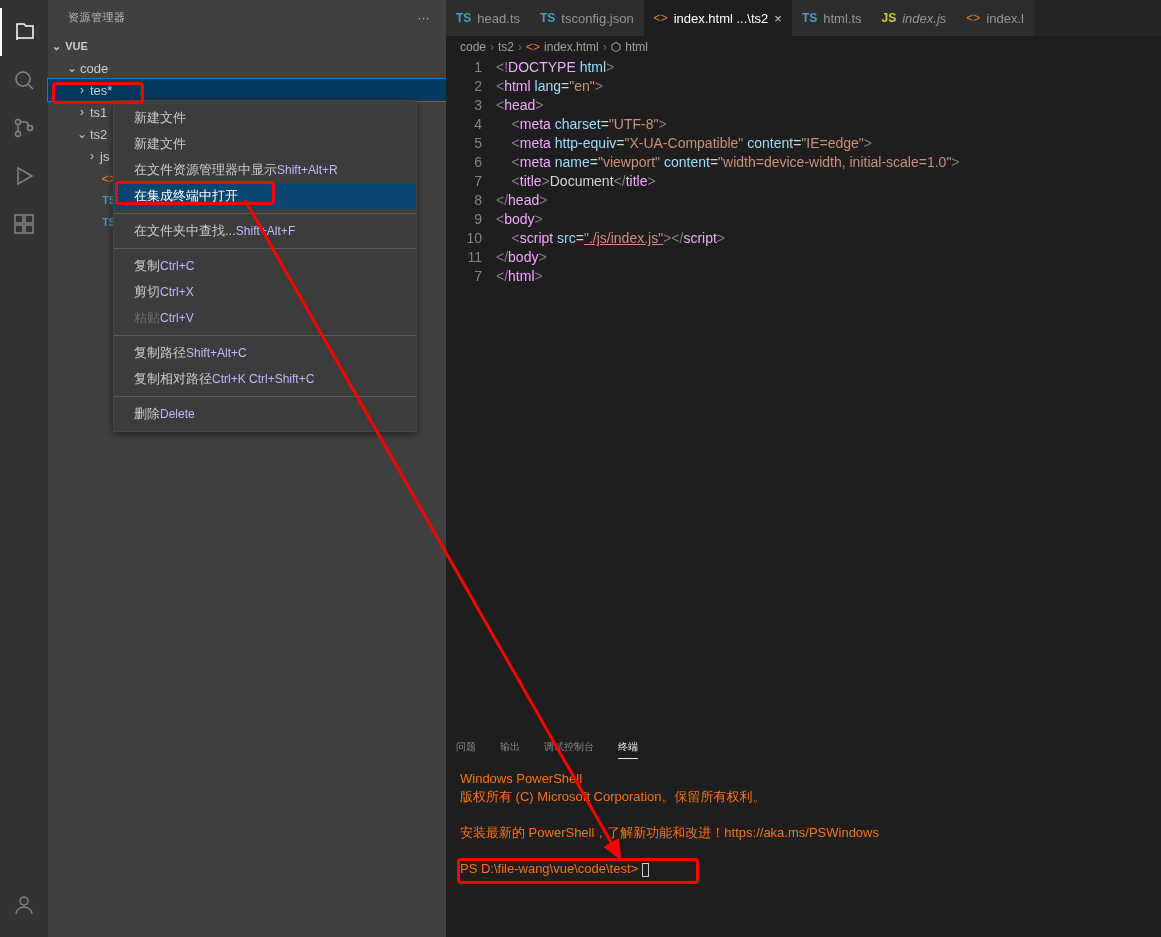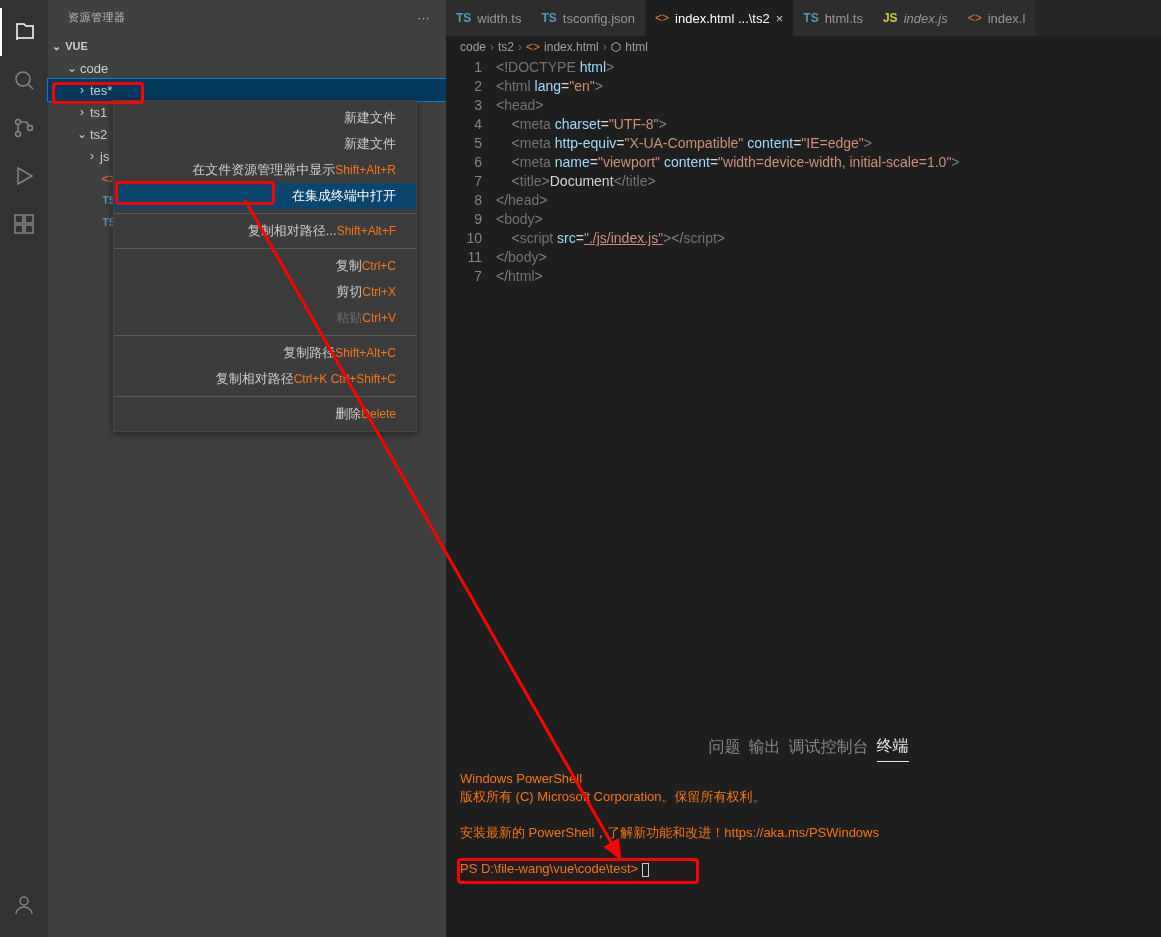--- a/index.html
+++ b/index.html
@@ -18,52 +18,52 @@
 .tree { font-size: 13px; }
 .tree-item { height: 22px; display: flex; align-items: center; color: #cccccc; cursor: pointer; }
 .tree-item.selected { background: #04395e; outline: 1px solid #007fd4; }
 .tree-item .chev { width: 16px; text-align: center; font-size: 12px; }
 .tree-item .icon { width: 18px; text-align: center; margin-right: 2px; }
 .tree-indent-1 { padding-left: 16px; }
 .tree-indent-2 { padding-left: 26px; }
 .tree-indent-3 { padding-left: 36px; }
 
 .context-menu { position: absolute; left: 113px; top: 100px; width: 304px; background: #3c3c3c; border: 1px solid #454545; box-shadow: 0 2px 8px rgba(0,0,0,0.5); z-index: 100; font-size: 13px; padding: 4px 0; }
-.menu-item { height: 26px; display: flex; align-items: center; justify-content: flex-end; padding: 0 20px; color: #cccccc; cursor: pointer; }
+.menu-item { height: 26px; display: flex; align-items: center; justify-content: flex-start; padding: 0 20px; color: #cccccc; cursor: pointer; }
 .menu-item.highlighted { background: #094771; color: #ffffff; }
 .menu-item.disabled { color: #6b6b6b; }
 .menu-sep { height: 1px; background: #5a5a5a; margin: 4px 0; }
-.menu-shortcut { color: #f97316; font-size: 12px; }
+.menu-shortcut { color: #c4b5fd; font-size: 12px; }
 .menu-item.highlighted .menu-shortcut { color: #ffffff; }
 
 .editor-area { position: absolute; left: 446px; top: 0; width: 715px; height: 937px; background: #1e1e1e; }
 .tabs { height: 36px; background: #252526; display: flex; overflow: hidden; }
 .tab { height: 36px; display: flex; align-items: center; padding: 0 10px; background: #2d2d2d; color: #969696; font-size: 13px; cursor: pointer; white-space: nowrap; }
 .tab.active { background: #1e1e1e; color: #ffffff; }
 .tab .tab-icon { margin-right: 6px; font-size: 12px; }
 .tab .tab-close { margin-left: 6px; color: #cccccc; }
 .ts-icon { color: #519aba; font-weight: bold; font-size: 10px; }
 .html-icon { color: #e37933; }
 .js-icon { color: #cbcb41; font-weight: bold; font-size: 10px; }
 
 .breadcrumbs { height: 22px; display: flex; align-items: center; padding-left: 14px; font-size: 12px; color: #a0a0a0; background: #1e1e1e; }
 .breadcrumbs .sep { margin: 0 4px; color: #666; }
 .breadcrumbs .bc-icon { margin-right: 4px; }
 
 .code-area { display: flex; font-family: Consolas, monospace; font-size: 14px; line-height: 19px; }
 .gutter { width: 50px; text-align: right; color: #858585; padding-right: 14px; }
 .code-lines { white-space: pre; color: #d4d4d4; }
 .tok-tag { color: #808080; }
-.tok-tagname { color: #737373; }
+.tok-tagname { color: #f0abfc; }
 .tok-attr { color: #9cdcfe; }
 .tok-str { color: #ce9178; }
 .tok-underline { text-decoration: underline; }
 
 .terminal-panel { position: absolute; bottom: 0; left: 0; right: 0; height: 205px; }
-.panel-tabs { height: 30px; display: flex; align-items: center; padding-left: 10px; gap: 8px; font-size: 16px; justify-content: center; }
+.panel-tabs { height: 30px; display: flex; align-items: center; padding-left: 10px; gap: 24px; font-size: 10px; }
 .panel-tab { color: #888888; padding: 4px 0; cursor: pointer; }
 .panel-tab.active { color: #e7e7e7; border-bottom: 1px solid #e7e7e7; }
 .terminal-content { padding: 8px 14px; font-family: Consolas, monospace; font-size: 13px; line-height: 18px; color: #f97316; }
 .terminal-line .cursor-box { border: 1px solid #cccccc; width: 7px; height: 14px; display: inline-block; vertical-align: middle; }
 
 .redbox { position: absolute; border: 3px solid red; border-radius: 4px; z-index: 300; pointer-events: none; }
 
 svg.arrow-svg { position: absolute; left: 0; top: 0; pointer-events: none; z-index: 250; }
 </style>
 </head>
@@ -170,21 +170,21 @@
     <div class="menu-item">
       <span>在文件资源管理器中显示</span>
       <span class="menu-shortcut">Shift+Alt+R</span>
     </div>
     <div class="menu-item highlighted">
       <span>在集成终端中打开</span>
       <span class="menu-shortcut"></span>
     </div>
     <div class="menu-sep"></div>
     <div class="menu-item">
-      <span>复制相对路径...</span>
+      <span>在文件夹中查找...</span>
       <span class="menu-shortcut">Shift+Alt+F</span>
     </div>
     <div class="menu-sep"></div>
     <div class="menu-item">
       <span>复制</span>
       <span class="menu-shortcut">Ctrl+C</span>
     </div>
     <div class="menu-item">
       <span>剪切</span>
       <span class="menu-shortcut">Ctrl+X</span>
@@ -206,21 +206,21 @@
     <div class="menu-item">
       <span>删除</span>
       <span class="menu-shortcut">Delete</span>
     </div>
   </div>
 
 <div class="editor-area">
   <div class="tabs" id="tabs">
       <div class="tab">
         <span class="tab-icon ts-icon">TS</span>
-        <span style="">width.ts</span>
+        <span style="">head.ts</span>
       </div>
       <div class="tab">
         <span class="tab-icon ts-icon">TS</span>
         <span style="">tsconfig.json</span>
       </div>
       <div class="tab active">
         <span class="tab-icon html-icon">&lt;&gt;</span>
         <span style="">index.html ...\ts2</span>
         <span class="tab-close">×</span>
       </div>

